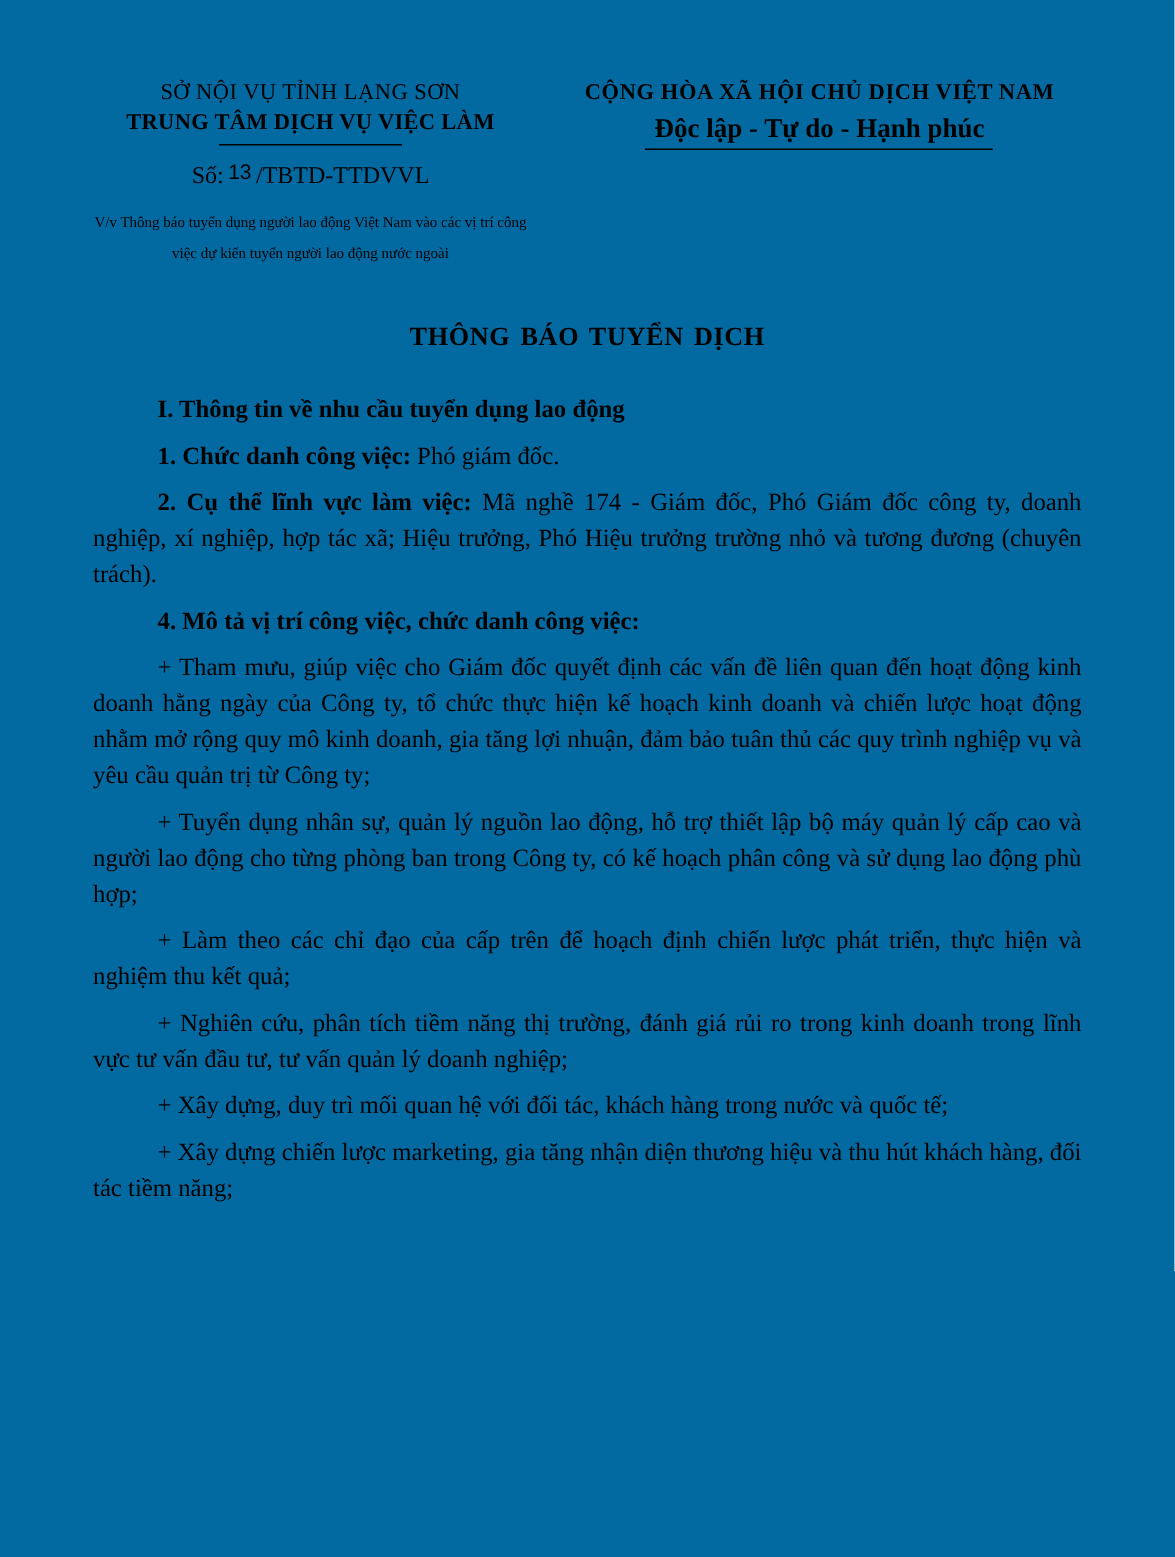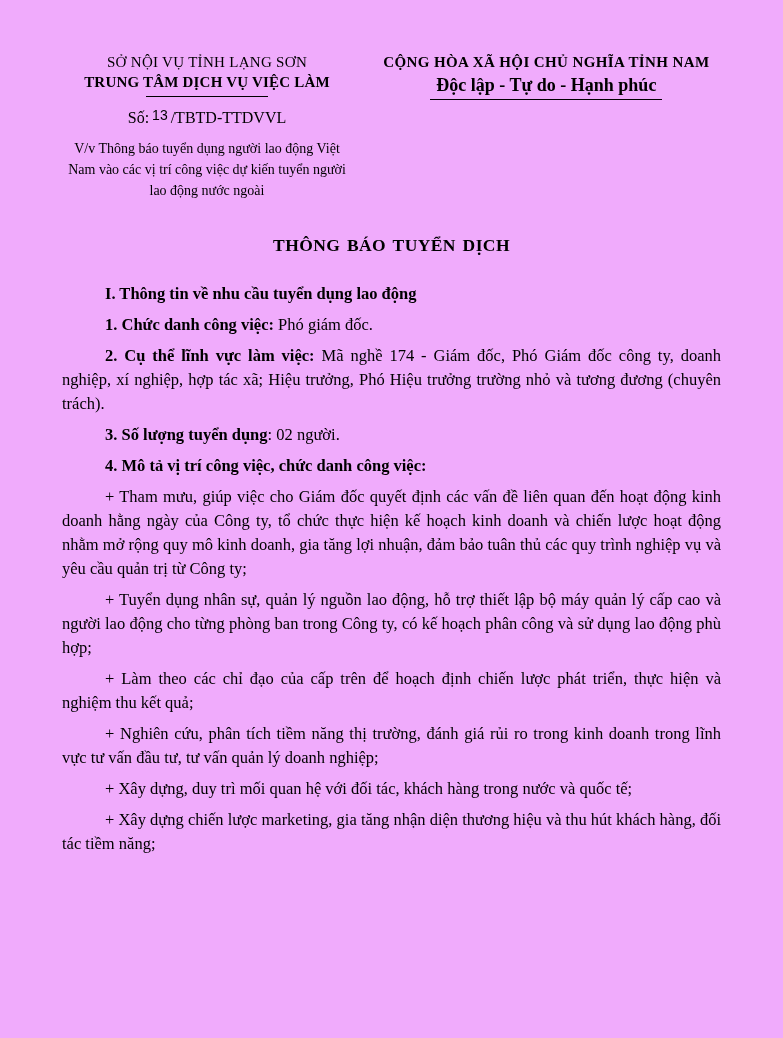--- a/index.html
+++ b/index.html
@@ -1,38 +1,38 @@
 <!DOCTYPE html>
 <html><head>
 <meta charset="utf-8">
 <style>
   html, body { margin: 0; padding: 0; background: #ffffff; }
   .page {
     width: 783px;
     height: 1038px;
     box-sizing: border-box;
-    background: #f0abfc;
+    background: #0369a1;
     color: #000000;
     font-family: "Liberation Serif", "DejaVu Serif", serif;
     padding: 54px 62px 0 62px;
     overflow: hidden;
   }
   
   .header { display: flex; justify-content: space-between; align-items: flex-start; }
   .header-left  { width: 44%; text-align: center; }
   .header-right { width: 53%; text-align: center; }
   .org-parent { font-size: 15px; letter-spacing: 0.3px; }
   .org-name   { font-size: 15px; font-weight: bold; letter-spacing: 0.2px; margin-top: 3px; }
   .org-underline { width: 122px; border-bottom: 1.6px solid #000; margin: 5px auto 0 auto; }
   .doc-number { margin-top: 12px; font-size: 16px; }
   .doc-number .num {
     font-family: "Liberation Sans", "DejaVu Sans", sans-serif;
     font-size: 14px; position: relative; top: -3px; padding: 0 3px;
   }
-  .subject { margin-top: 11px; font-size: 14px; line-height: 21px; }
+  .subject { margin-top: 11px; font-size: 10px; line-height: 21px; }
   .national-title { font-size: 15px; font-weight: bold; letter-spacing: 0.4px; }
   .motto { font-size: 18px; font-weight: bold; margin-top: 4px; }
   .motto .u { display: inline-block; border-bottom: 1.6px solid #000; padding: 0 6px 3px 6px; }
   .date-line { margin-top: 27px; font-size: 16px; font-style: italic; }
   
   .doc-title {
     text-align: center; font-weight: bold; font-size: 17.5px;
     letter-spacing: 0.4px; margin-top: 34px; word-spacing: 2px;
   }
   
@@ -51,32 +51,31 @@
 
   <div class="header">
     <div class="header-left">
       <div class="org-parent">SỞ NỘI VỤ TỈNH LẠNG SƠN</div>
       <div class="org-name">TRUNG TÂM DỊCH VỤ VIỆC LÀM</div>
       <div class="org-underline"></div>
       <div class="doc-number"><span>Số:</span><span class="num">13</span><span>/TBTD-TTDVVL</span></div>
       <div class="subject">V/v Thông báo tuyển dụng người lao động Việt Nam vào các vị trí công việc dự kiến tuyển người lao động nước ngoài</div>
     </div>
     <div class="header-right">
-      <div class="national-title">CỘNG HÒA XÃ HỘI CHỦ NGHĨA TỈNH NAM</div>
+      <div class="national-title">CỘNG HÒA XÃ HỘI CHỦ DỊCH VIỆT NAM</div>
       <div class="motto"><span class="u">Độc lập - Tự do - Hạnh phúc</span></div>
     </div>
   </div>
 
   <div class="doc-title">THÔNG BÁO TUYỂN DỊCH</div>
 
   <div class="body">
     <p class="para"><span class="b">I. Thông tin về nhu cầu tuyển dụng lao động</span><span></span></p>
     <p class="para"><span class="b">1. Chức danh công việc:</span><span> Phó giám đốc.</span></p>
     <p class="para"><span class="b">2. Cụ thể lĩnh vực làm việc:</span><span> Mã nghề 174 - Giám đốc, Phó Giám đốc công ty, doanh nghiệp, xí nghiệp, hợp tác xã; Hiệu trưởng, Phó Hiệu trưởng trường nhỏ và tương đương (chuyên trách).</span></p>
-    <p class="para"><span class="b">3. Số lượng tuyển dụng</span><span>: 02 người.</span></p>
     <p class="para"><span class="b">4. Mô tả vị trí công việc, chức danh công việc:</span><span></span></p>
     <p class="para"><span class="b"></span><span>+ Tham mưu, giúp việc cho Giám đốc quyết định các vấn đề liên quan đến hoạt động kinh doanh hằng ngày của Công ty, tổ chức thực hiện kế hoạch kinh doanh và chiến lược hoạt động nhằm mở rộng quy mô kinh doanh, gia tăng lợi nhuận, đảm bảo tuân thủ các quy trình nghiệp vụ và yêu cầu quản trị từ Công ty;</span></p>
     <p class="para"><span class="b"></span><span>+ Tuyển dụng nhân sự, quản lý nguồn lao động, hỗ trợ thiết lập bộ máy quản lý cấp cao và người lao động cho từng phòng ban trong Công ty, có kế hoạch phân công và sử dụng lao động phù hợp;</span></p>
     <p class="para"><span class="b"></span><span>+ Làm theo các chỉ đạo của cấp trên để hoạch định chiến lược phát triển, thực hiện và nghiệm thu kết quả;</span></p>
     <p class="para"><span class="b"></span><span>+ Nghiên cứu, phân tích tiềm năng thị trường, đánh giá rủi ro trong kinh doanh trong lĩnh vực tư vấn đầu tư, tư vấn quản lý doanh nghiệp;</span></p>
     <p class="para"><span class="b"></span><span>+ Xây dựng, duy trì mối quan hệ với đối tác, khách hàng trong nước và quốc tế;</span></p>
     <p class="para"><span class="b"></span><span>+ Xây dựng chiến lược marketing, gia tăng nhận diện thương hiệu và thu hút khách hàng, đối tác tiềm năng;</span></p>
   </div>
 
 </div>

